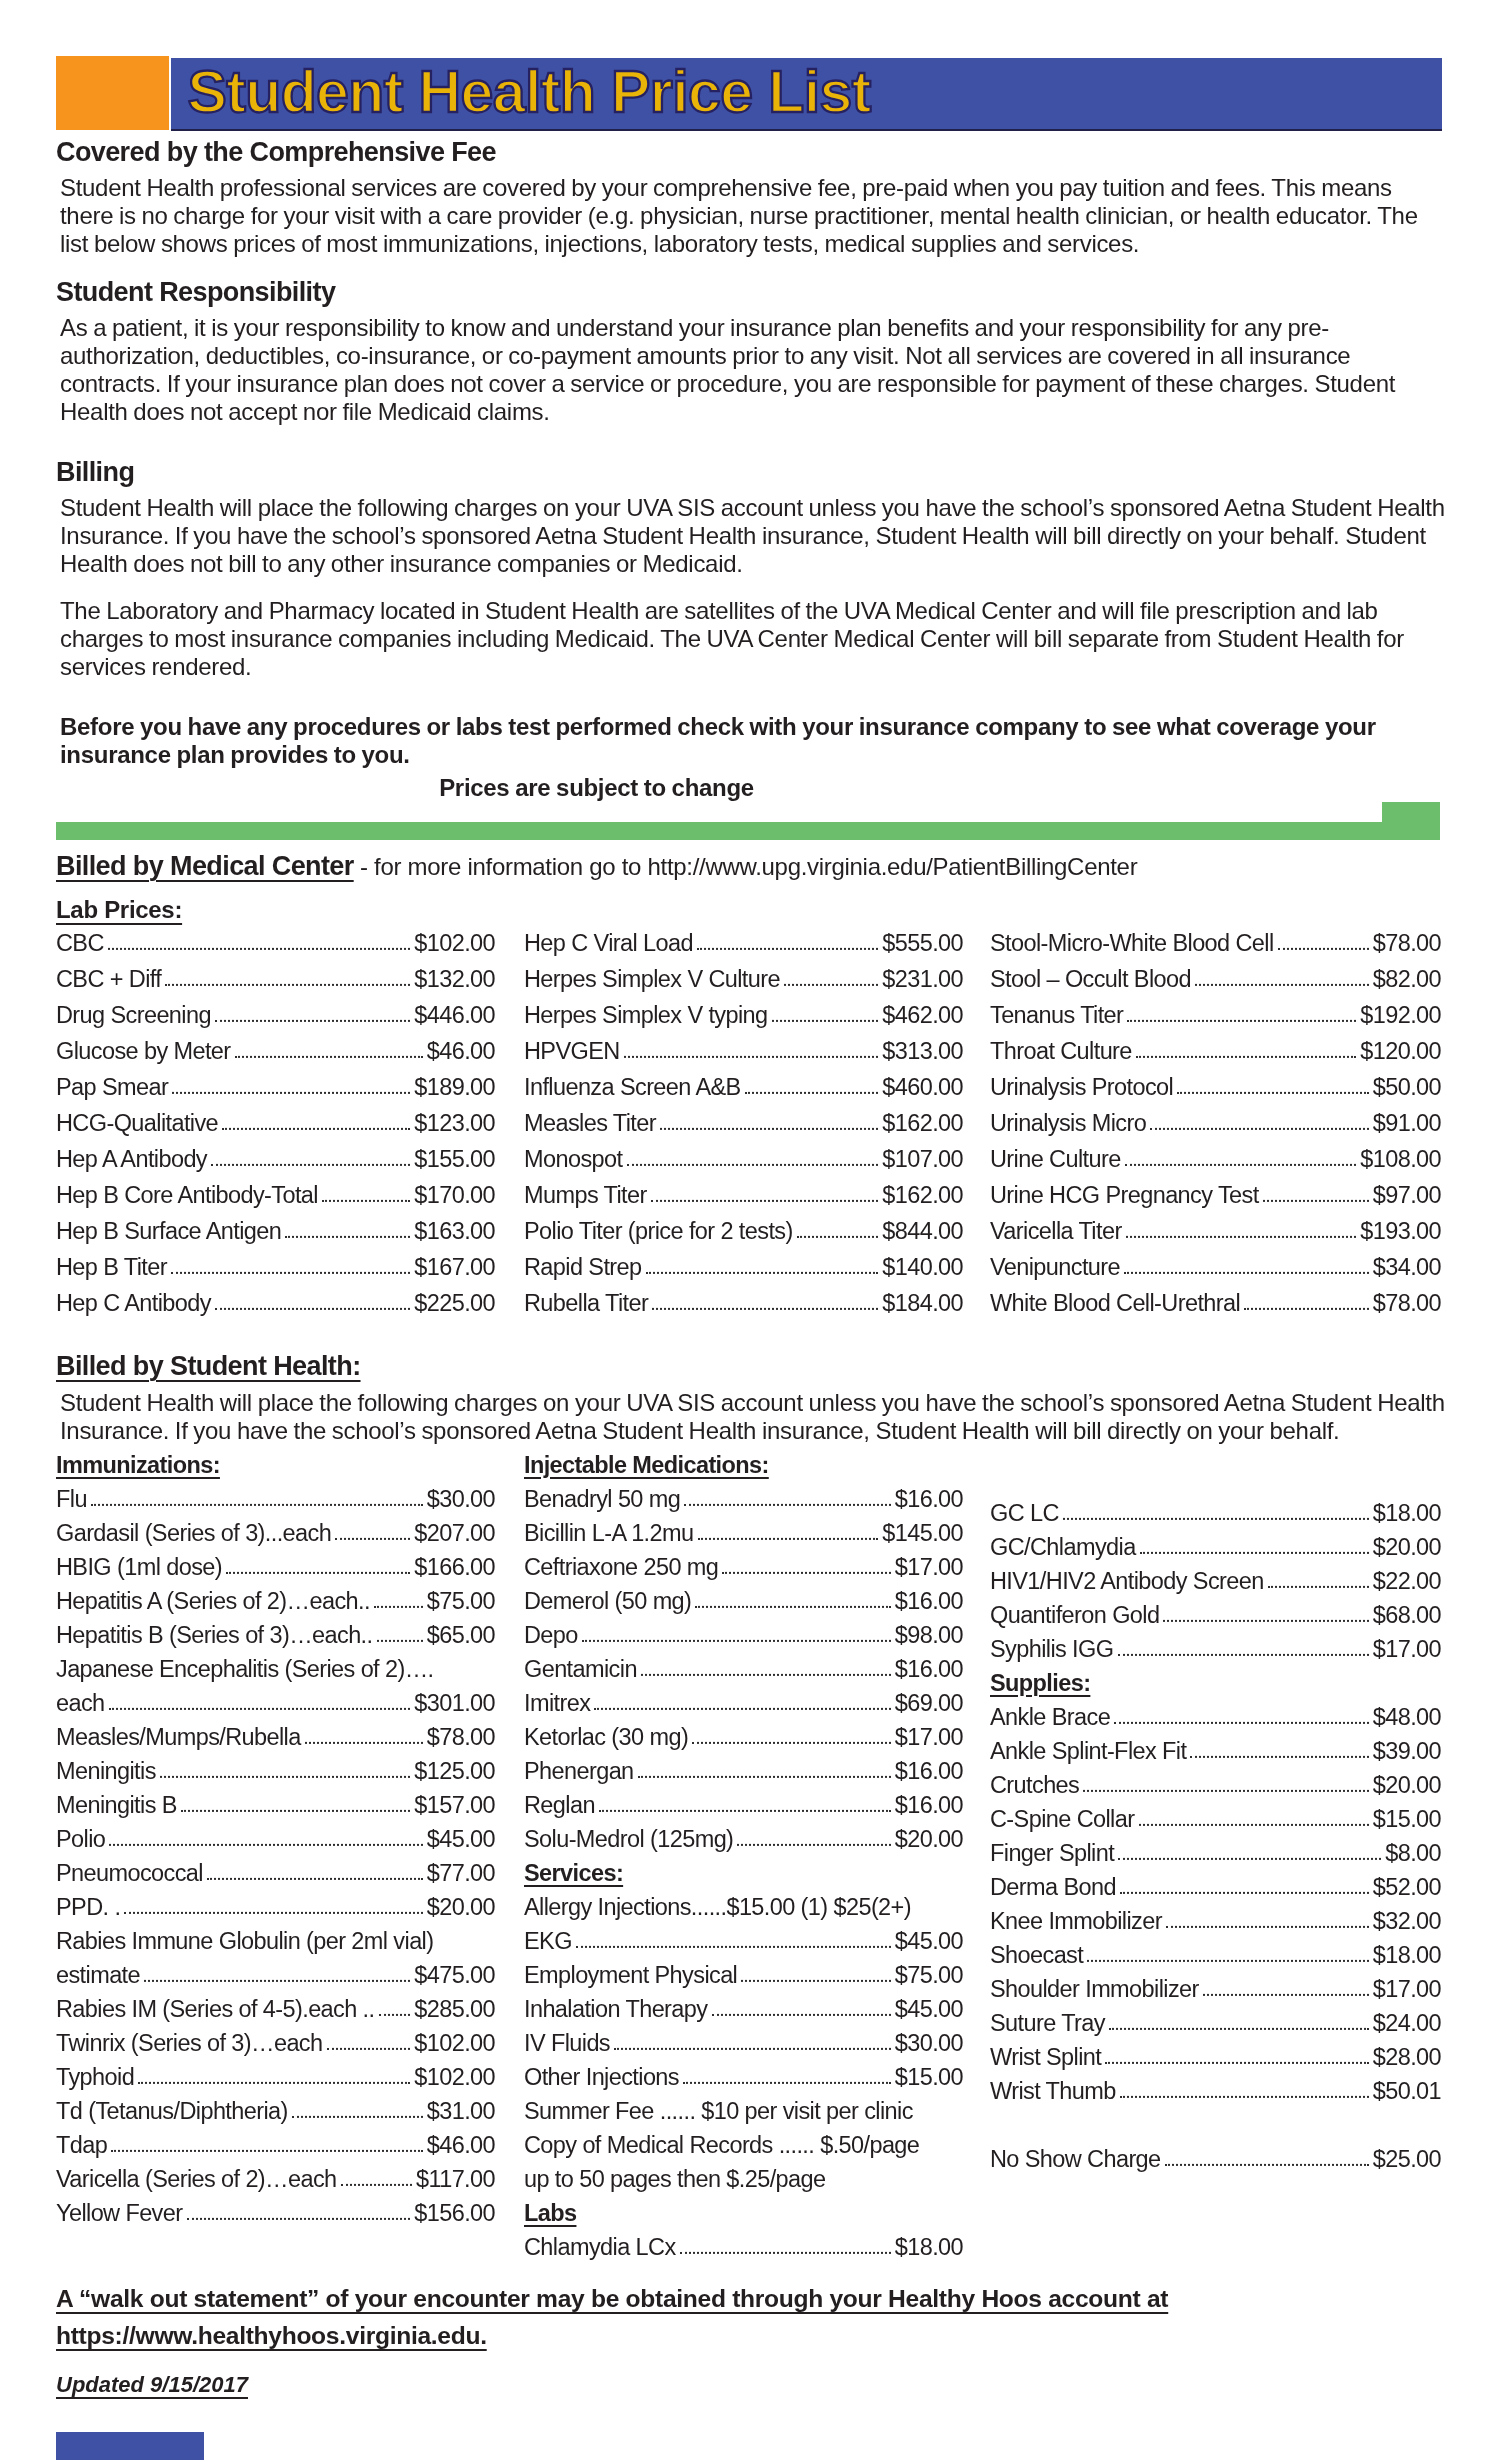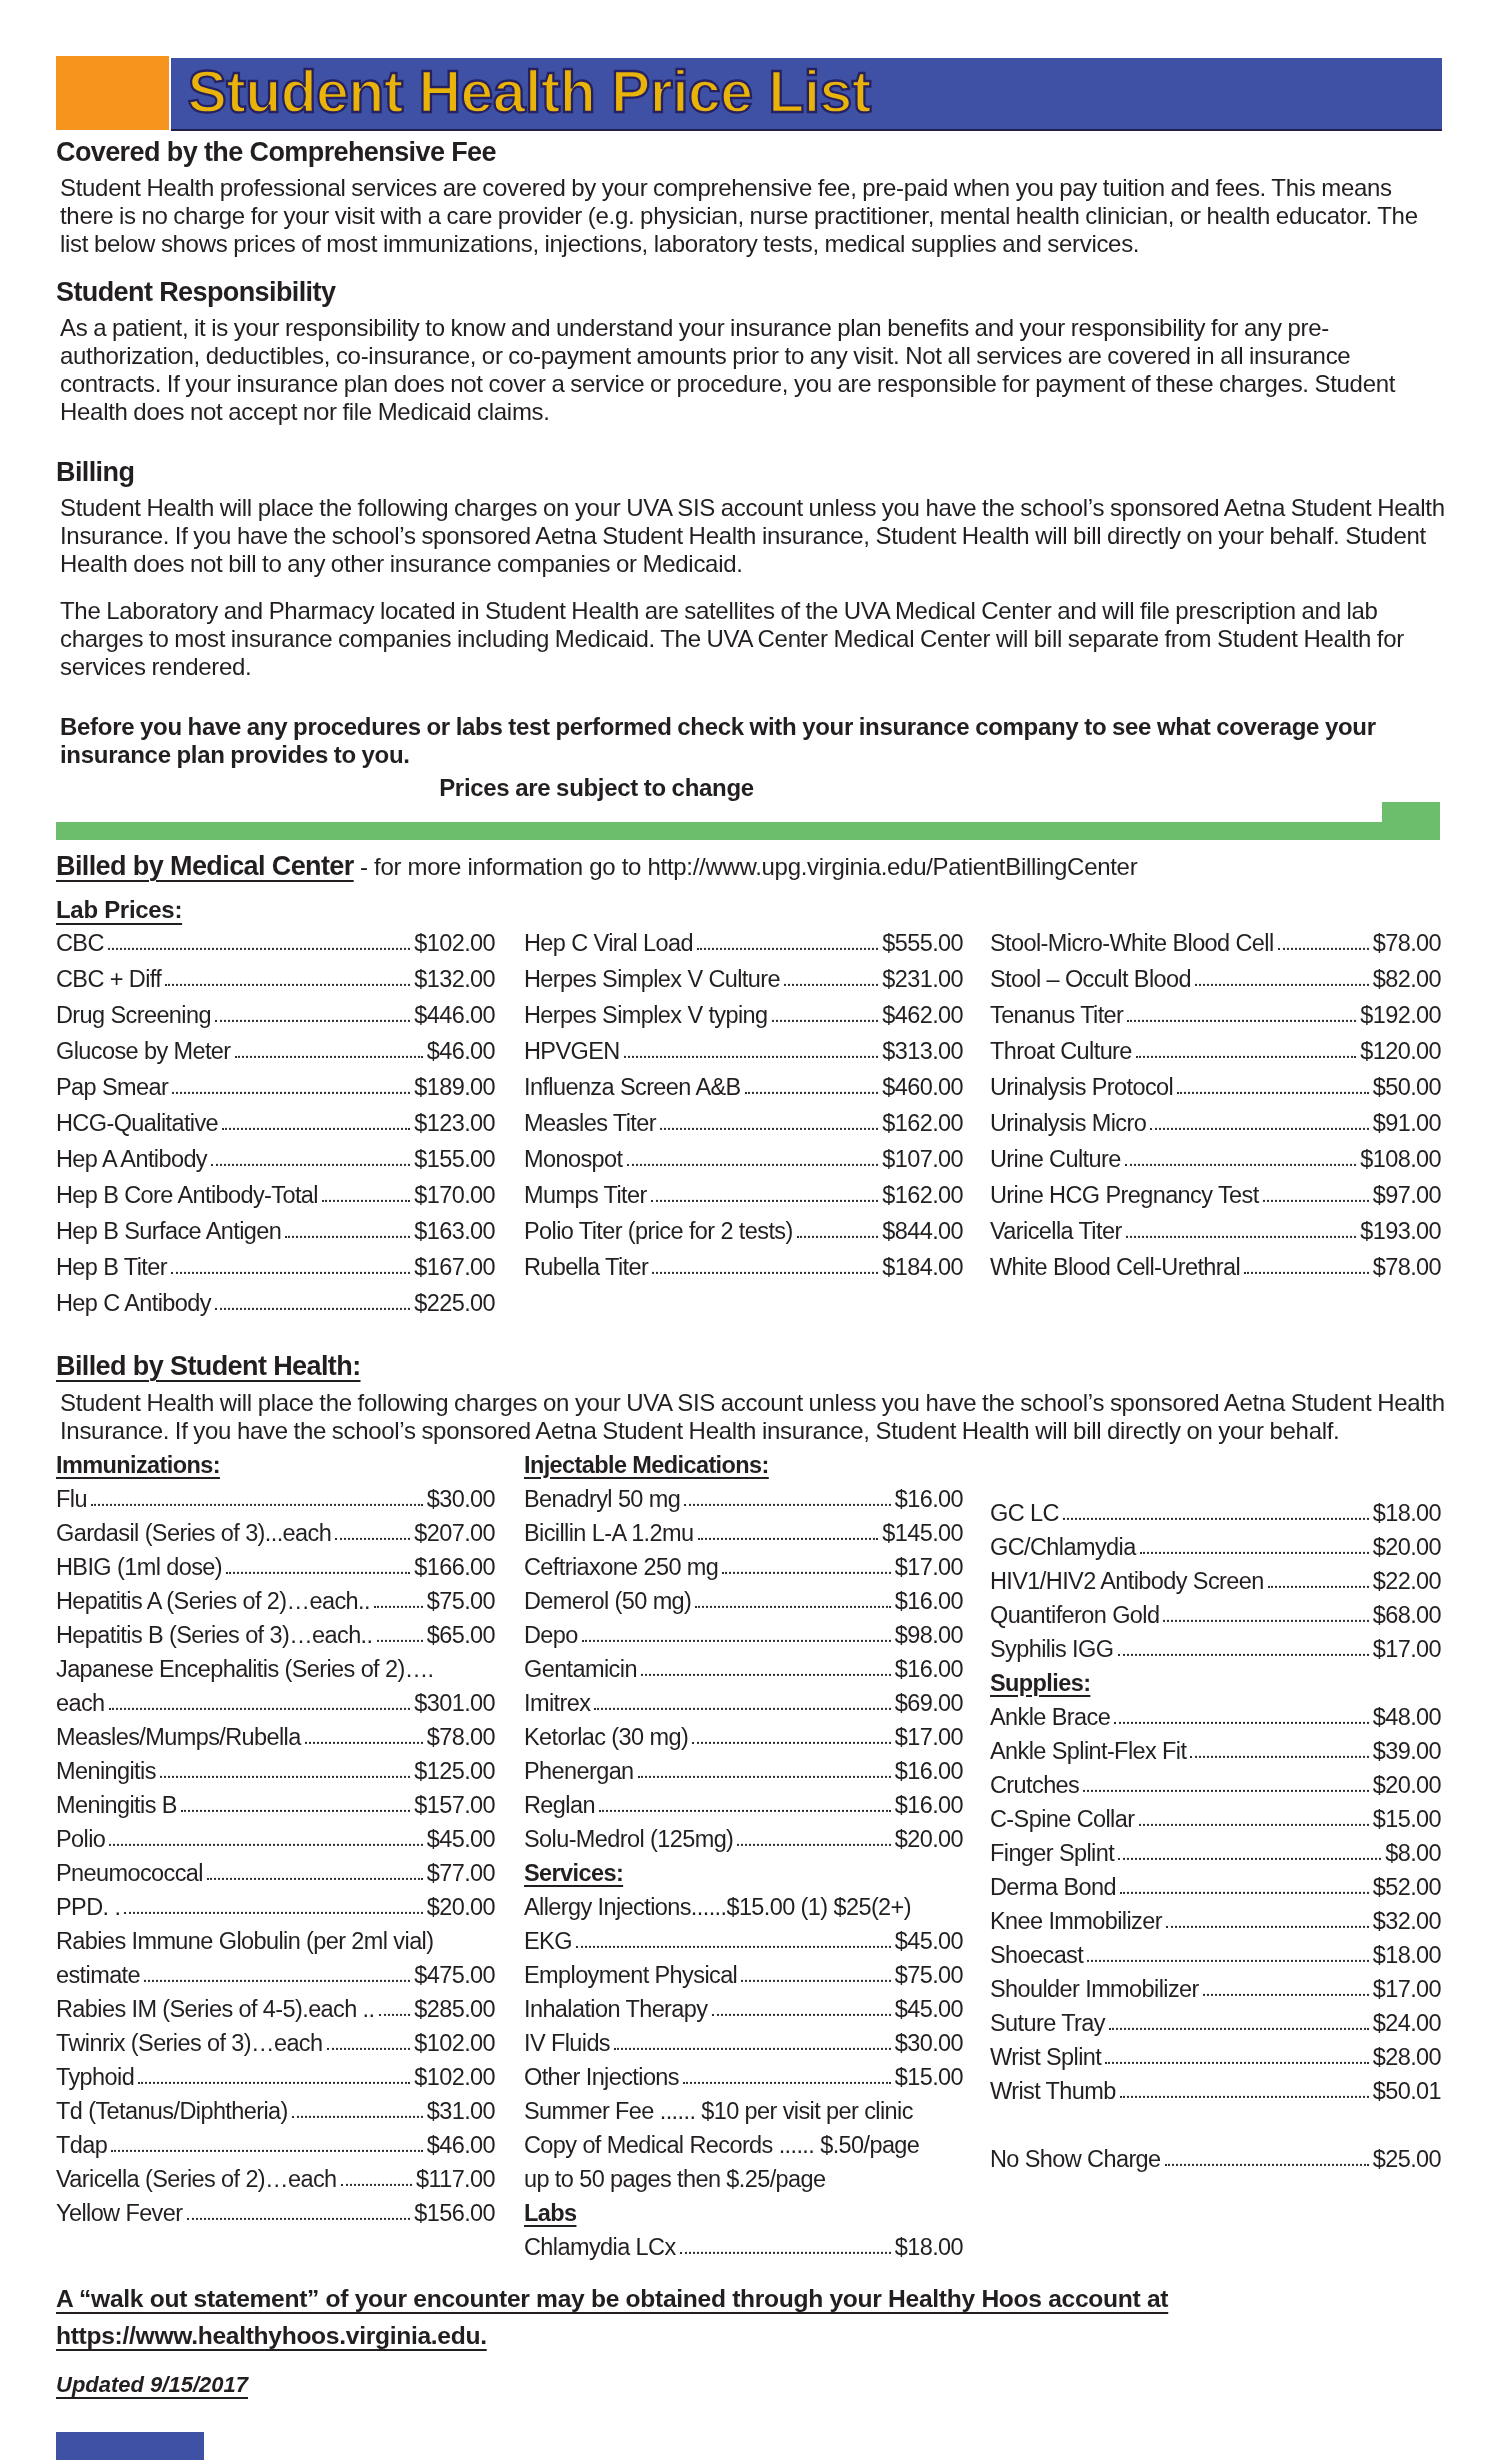--- a/index.html
+++ b/index.html
@@ -170,20 +170,25 @@
         <span>Mumps Titer</span>
         <span class="lead"></span>
         <span class="pprice">$162.00</span>
       </div>
       <div class="prow">
         <span>Polio Titer (price for 2 tests)</span>
         <span class="lead"></span>
         <span class="pprice">$844.00</span>
       </div>
       <div class="prow">
+        <span>Rapid Strep</span>
+        <span class="lead"></span>
+        <span class="pprice">$140.00</span>
+      </div>
+      <div class="prow">
         <span>Rubella Titer</span>
         <span class="lead"></span>
         <span class="pprice">$184.00</span>
       </div>
     </div>
   <div class="col labgrid" id="labcol2" style="left:990px;top:925px;width:451px">
       <div class="prow">
         <span>Stool-Micro-White Blood Cell</span>
         <span class="lead"></span>
         <span class="pprice">$78.00</span>
@@ -220,20 +225,25 @@
       </div>
       <div class="prow">
         <span>Urine HCG Pregnancy Test</span>
         <span class="lead"></span>
         <span class="pprice">$97.00</span>
       </div>
       <div class="prow">
         <span>Varicella Titer</span>
         <span class="lead"></span>
         <span class="pprice">$193.00</span>
+      </div>
+      <div class="prow">
+        <span>Venipuncture</span>
+        <span class="lead"></span>
+        <span class="pprice">$34.00</span>
       </div>
       <div class="prow">
         <span>White Blood Cell-Urethral</span>
         <span class="lead"></span>
         <span class="pprice">$78.00</span>
       </div>
     </div>
 
   <div class="sh-h">Billed by Student Health:</div>
   <p class="body" style="top:1385px">Student Health will place the following charges on your UVA SIS account unless you have the school’s sponsored Aetna Student Health Insurance.   If you have the school’s sponsored Aetna Student Health insurance, Student Health will bill directly on your behalf.</p>

